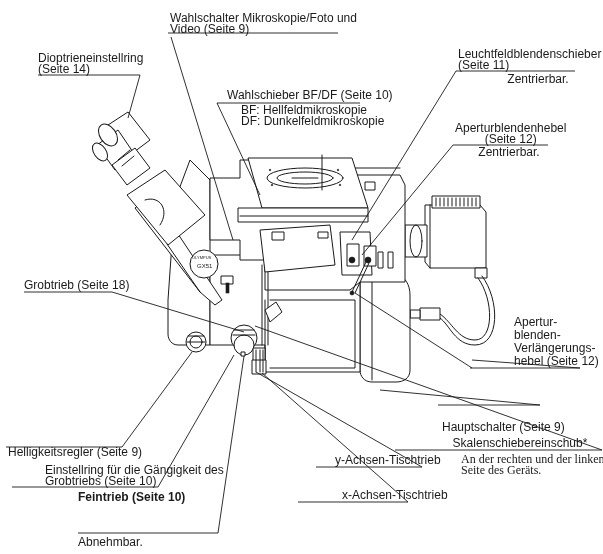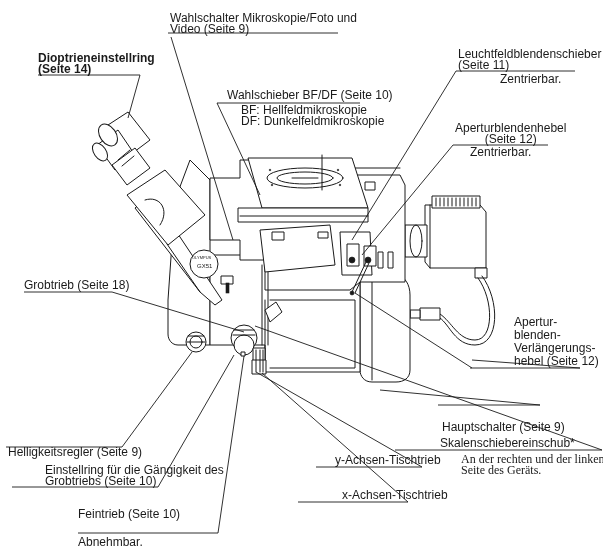--- a/index.html
+++ b/index.html
@@ -1,19 +1,19 @@
 <!DOCTYPE html>
 <html><head>
 <meta charset="utf-8">
 <style>
   html, body { margin:0; padding:0; background:#ffffff; }
   body { width:603px; height:554px; position:relative; overflow:hidden;
          font-family:"Liberation Sans", sans-serif; color:#1a1a1a; }
   .lbl { position:absolute; font-size:12px; line-height:11px; white-space:nowrap; color:#1a1a1a; }
-  .r { text-align:left; }
+  .r { text-align:center; }
   svg.draw { position:absolute; left:0; top:0; }
   .ink { fill:none; stroke:#1a1a1a; stroke-width:1; stroke-linejoin:round; stroke-linecap:round; }
   .inkw { fill:#fff; stroke:#1a1a1a; stroke-width:1; stroke-linejoin:round; }
   .lead { fill:none; stroke:#1a1a1a; stroke-width:0.9; }
   .dark { fill:#1a1a1a; stroke:#1a1a1a; stroke-width:0.6; }
 </style>
 </head>
 <body>
 
 <svg class="draw" width="603" height="554" viewBox="0 0 603 554">
@@ -158,21 +158,21 @@
 </svg>
 
 <div class="lbl" style="left:192px;top:255px;font-size:4px;line-height:5px;">OLYMPUS</div>
 <div class="lbl" style="left:197px;top:263px;font-size:6px;line-height:7px;">GX51</div>
 
 <div class="lbl" style="left:170px;top:13px;">
   <div>Wahlschalter Mikroskopie/Foto und</div>
   <div>Video (Seite 9)</div>
 </div>
 
-<div class="lbl" style="left:38px;top:53px;font-weight:bold;">
+<div class="lbl" style="left:38px;top:53px;">
   <div>Dioptrieneinstellring</div>
   <div>(Seite 14)</div>
 </div>
 
 <div class="lbl" style="left:227px;top:90px;">
   <div>Wahlschieber BF/DF (Seite 10)</div>
 </div>
 <div class="lbl" style="left:241px;top:105px;">
   <div>BF: Hellfeldmikroskopie</div>
   <div>DF: Dunkelfeldmikroskopie</div>
@@ -210,14 +210,14 @@
 <div class="lbl" style="left:8px;top:447px;">Helligkeitsregler (Seite 9)</div>
 
 <div class="lbl" style="left:12px;top:465px;margin-left:33px;">
   <div>Einstellring für die Gängigkeit des</div>
   <div>Grobtriebs (Seite 10)</div>
 </div>
 
 <div class="lbl" style="left:335px;top:455px;">y-Achsen-Tischtrieb</div>
 <div class="lbl" style="left:320px;top:490px;margin-left:22px;">x-Achsen-Tischtrieb</div>
 
-<div class="lbl" style="left:78px;top:509px;">Feintrieb (Seite 10)</div>
+<div class="lbl" style="left:78px;top:492px;font-weight:bold;">Feintrieb (Seite 10)</div>
 <div class="lbl" style="left:78px;top:537px;">Abnehmbar.</div>
 
 </body></html>

